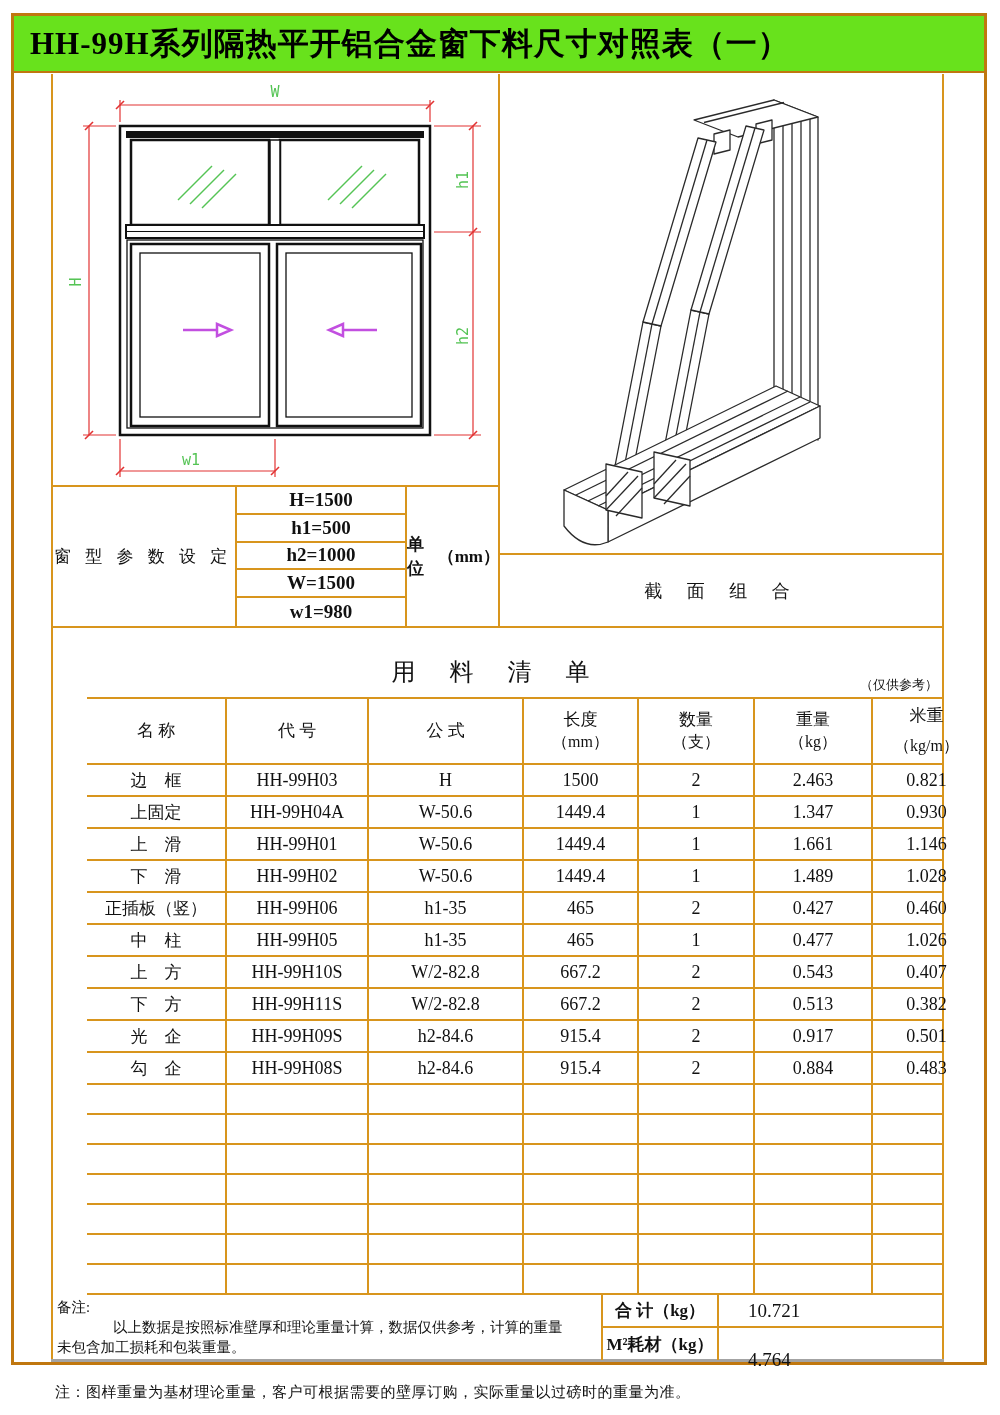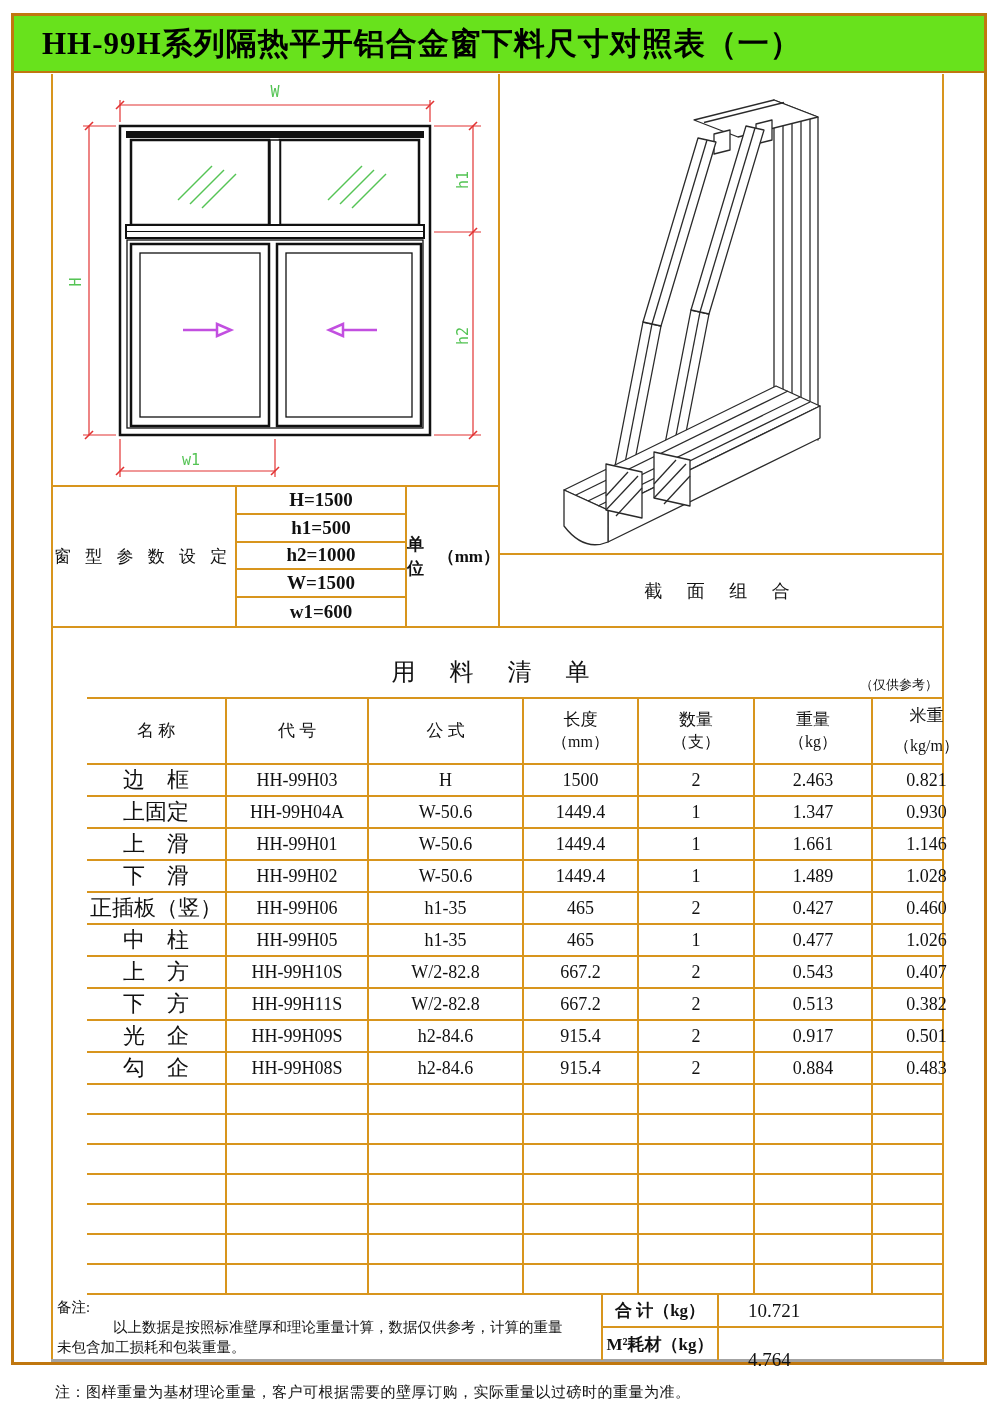--- a/index.html
+++ b/index.html
@@ -8,21 +8,21 @@
     width:1000px; height:1415px; position:relative;
     font-family:"Liberation Serif","DejaVu Serif",serif; color:#111;
   }
   .abs { position:absolute; }
 
   
   .outer-border { left:11px; top:13px; width:976px; height:1352px; border:3px solid #c0770f; }
   .title-band {
     left:14px; top:16px; width:970px; height:57px; background:#68e21c;
     border-bottom:2px solid #c0770f; display:flex; align-items:center;
-    padding-left:28px; font-size:31px; font-weight:bold; letter-spacing:1px; color:#000;
+    padding-left:16px; font-size:31px; font-weight:bold; letter-spacing:1px; color:#000;
   }
   .vline { background:#d8951d; width:2px; }
   .hline { background:#d8951d; height:2px; }
 
   
   .params {
     left:51px; top:485px; width:449px; height:141px;
     border-top:2px solid #d8951d; display:grid; grid-template-columns:184px 172px 93px;
   }
   .params .plabel { display:flex; align-items:center; justify-content:center;
@@ -50,21 +50,21 @@
   .hdr-row { height:68px; border-top:2px solid #d8951d; border-bottom:2px solid #d8951d; }
   .hdr-cell { border-right:2px solid #d8951d; display:flex; flex-direction:column;
     align-items:center; justify-content:center; }
   .hdr-cell:last-child { border-right:none;gap:8px; }
   .hdr-cell .l1 { display:block; font-size:17px; line-height:22px; }
   .hdr-cell .l2 { display:block; font-size:16px; line-height:22px; }
   .trow { height:32px; border-bottom:2px solid #d8951d; }
   .trow.empty { height:30px; }
   .tcell { border-right:2px solid #d8951d; display:flex; align-items:center;
     justify-content:center; font-size:18px; overflow:hidden; white-space:nowrap; }
-  .tcell.c0 { font-size:22px; }
+  .tcell.c0 { font-size:17px; }
   .tcell:last-child { border-right:none; }
 
   
   .bom-footer { left:51px; top:1295px; width:893px; height:67px;
     border-bottom:3px solid #a3a3a3; display:grid;
     grid-template-columns:552px 116px 225px; grid-template-rows:33px 32px; }
   .remark { grid-column:1; grid-row:1/3; border-right:2px solid #d8951d;
     padding:2px 8px 0 6px; font-size:14.5px; line-height:20px; }
   .remark .indent { padding-left:56px; }
   .sum-label { display:flex; align-items:center; justify-content:center;
@@ -227,21 +227,21 @@
   <span>截 面 组 合</span>
 </div>
 
 <div class="abs params">
   <div class="plabel">窗 型 参 数 设 定</div>
   <div class="pvals">
     <div class="pvrow">H=1500</div>
     <div class="pvrow">h1=500</div>
     <div class="pvrow">h2=1000</div>
     <div class="pvrow">W=1500</div>
-    <div class="pvrow">w1=600</div>
+    <div class="pvrow">w1=980</div>
   </div>
   <div class="punit">
     <span>单位</span>
     <span>（mm）</span>
   </div>
 </div>
 
 <div class="abs bom-title-strip">
   <div class="bom-title">用 料 清 单</div>
   <div class="bom-ref">（仅供参考）</div>

